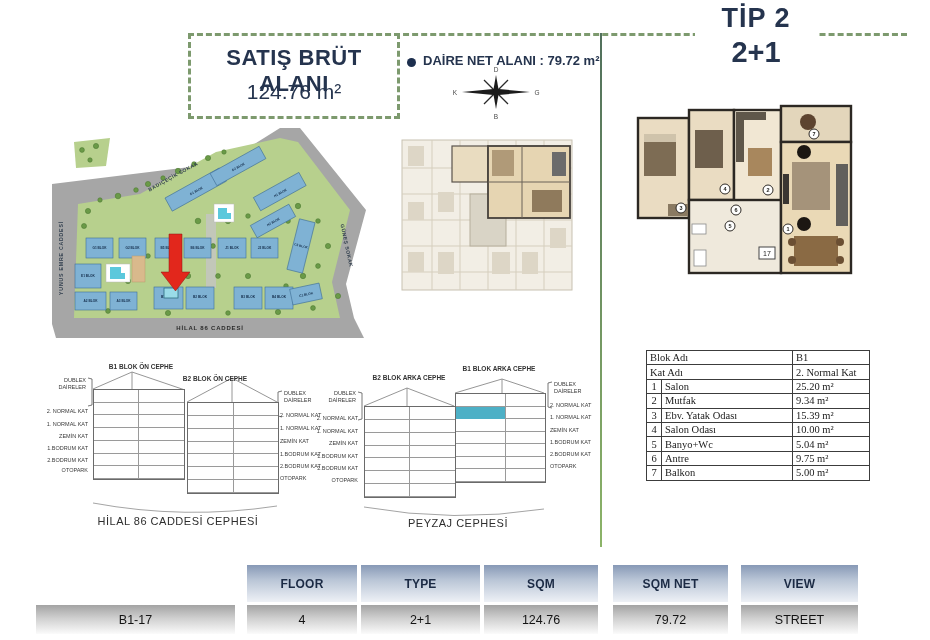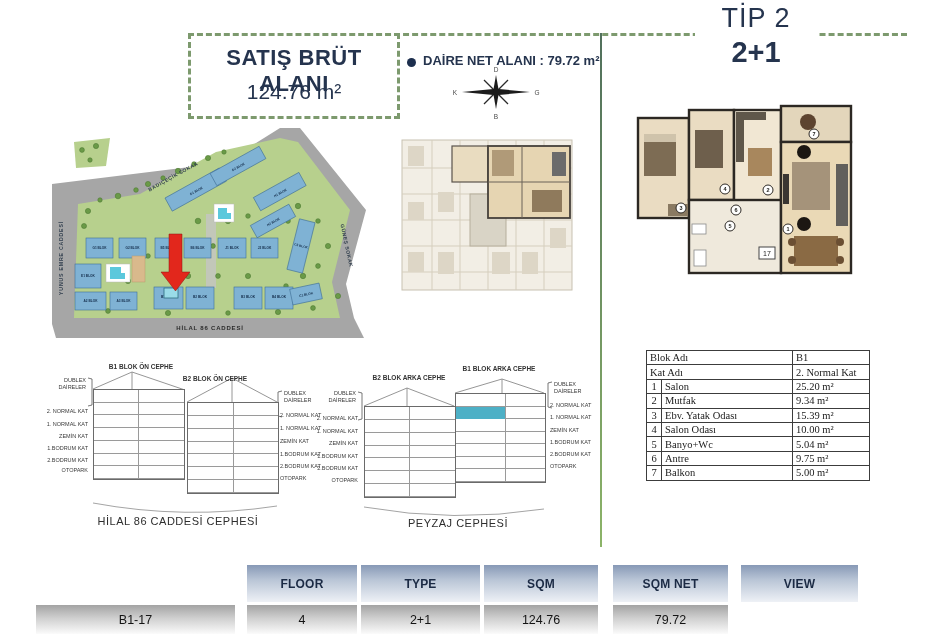--- a/index.html
+++ b/index.html
@@ -7,21 +7,21 @@
         font-family:"Liberation Sans",sans-serif;color:#25344e}
   .abs{position:absolute}
   
   .dashbox{position:absolute;left:188px;top:33px;width:206px;height:80px;border:3px dashed #7d9a6e;background:#fff}
   .dashline{position:absolute;left:394px;top:33px;width:513px;height:0;border-top:3px dashed #7d9a6e}
   .gross-title{position:absolute;left:0;top:9px;width:100%;text-align:center;font-size:22px;font-weight:600;letter-spacing:.5px;color:#25344e}
   .gross-value{position:absolute;left:0;top:44px;width:100%;text-align:center;font-size:21px;font-weight:500;color:#25344e}
   .net-bullet{position:absolute;left:407px;top:58px;width:9px;height:9px;border-radius:50%;background:#1d2f4e}
   .net-text{position:absolute;left:423px;top:53px;font-size:13px;font-weight:bold;color:#25344e;white-space:nowrap}
   .tip-title{position:absolute;left:695px;top:0;width:122px;height:36px;line-height:36px;text-align:center;
-             font-size:27px;font-weight:normal;color:#25344e;background:#fff;z-index:2;letter-spacing:1px}
+             font-size:27px;font-weight:bold;color:#25344e;background:#fff;z-index:2;letter-spacing:1px}
   .tip-variant{position:absolute;left:695px;top:36px;width:122px;text-align:center;font-size:29px;font-weight:bold;color:#25344e}
   .vdivider{position:absolute;left:600px;top:33px;width:2px;height:514px;background:linear-gradient(#51705c,#8cb468)}
   
   .elev{position:absolute;font-size:5.5px;color:#333}
   .bld{position:absolute;border:1px solid #6a6a6a;display:flex;flex-direction:column;background:#fff}
   .bld .row{flex:1;border-bottom:1px solid #9a9a9a}
   .bld .row:last-child{border-bottom:none}
   .vline{position:absolute;top:0;bottom:0;width:1px;background:#9a9a9a}
   .teal{position:absolute;background:#4db0c6;z-index:2}
   .flabel{position:absolute;white-space:nowrap;font-size:5.5px;color:#3a3a3a}
@@ -431,14 +431,15 @@
   <div class="sum-h" style="left:247px;width:110px">FLOOR</div>
   <div class="sum-h" style="left:361px;width:119px">TYPE</div>
   <div class="sum-h" style="left:484px;width:114px">SQM</div>
   <div class="sum-h" style="left:613px;width:115px">SQM NET</div>
   <div class="sum-h" style="left:741px;width:117px">VIEW</div>
   <div class="sum-v" style="left:36px;width:199px">B1-17</div>
   <div class="sum-v" style="left:247px;width:110px">4</div>
   <div class="sum-v" style="left:361px;width:119px">2+1</div>
   <div class="sum-v" style="left:484px;width:114px">124.76</div>
   <div class="sum-v" style="left:613px;width:115px">79.72</div>
+  <div class="sum-v" style="left:741px;width:117px">STREET</div>
 
 </div>
 
 </body></html>

